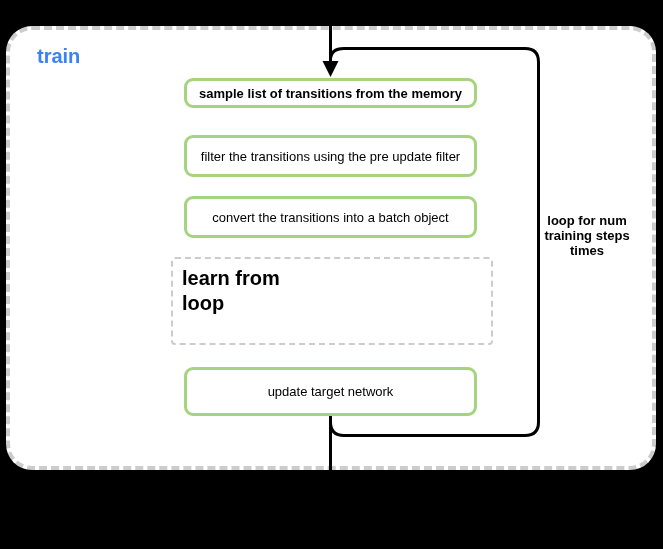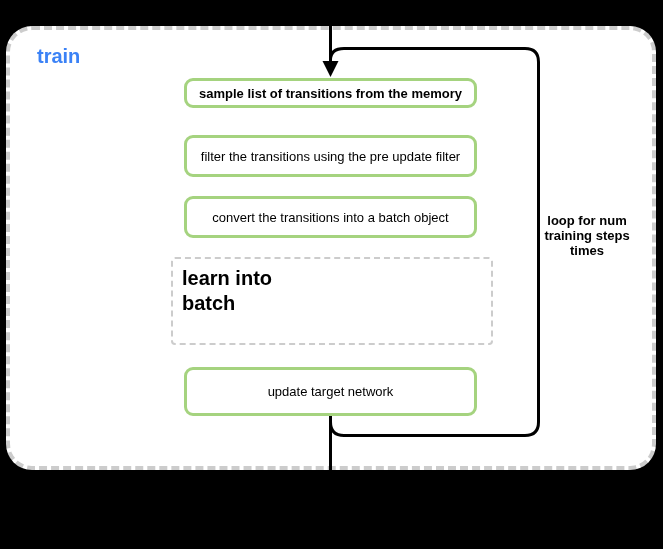--- a/index.html
+++ b/index.html
@@ -103,20 +103,20 @@
     <line x1="330.5" y1="405" x2="330.5" y2="470" stroke="#000000" stroke-width="3"></line>
   </svg>
 
   <div class="node n1">sample list of transitions from the memory</div>
 
   <div class="node n2">filter the transitions using the pre update filter</div>
 
   <div class="node n3">convert the transitions into a batch object</div>
 
   <div class="group-box">
-    <span class="group-label">learn into batch</span>
+    <span class="group-label">learn from loop</span>
   </div>
 
   <div class="node n4">update target network</div>
 
   <div class="loop-note">loop for num training steps times</div>
 
 </div>
 
 </body></html>

